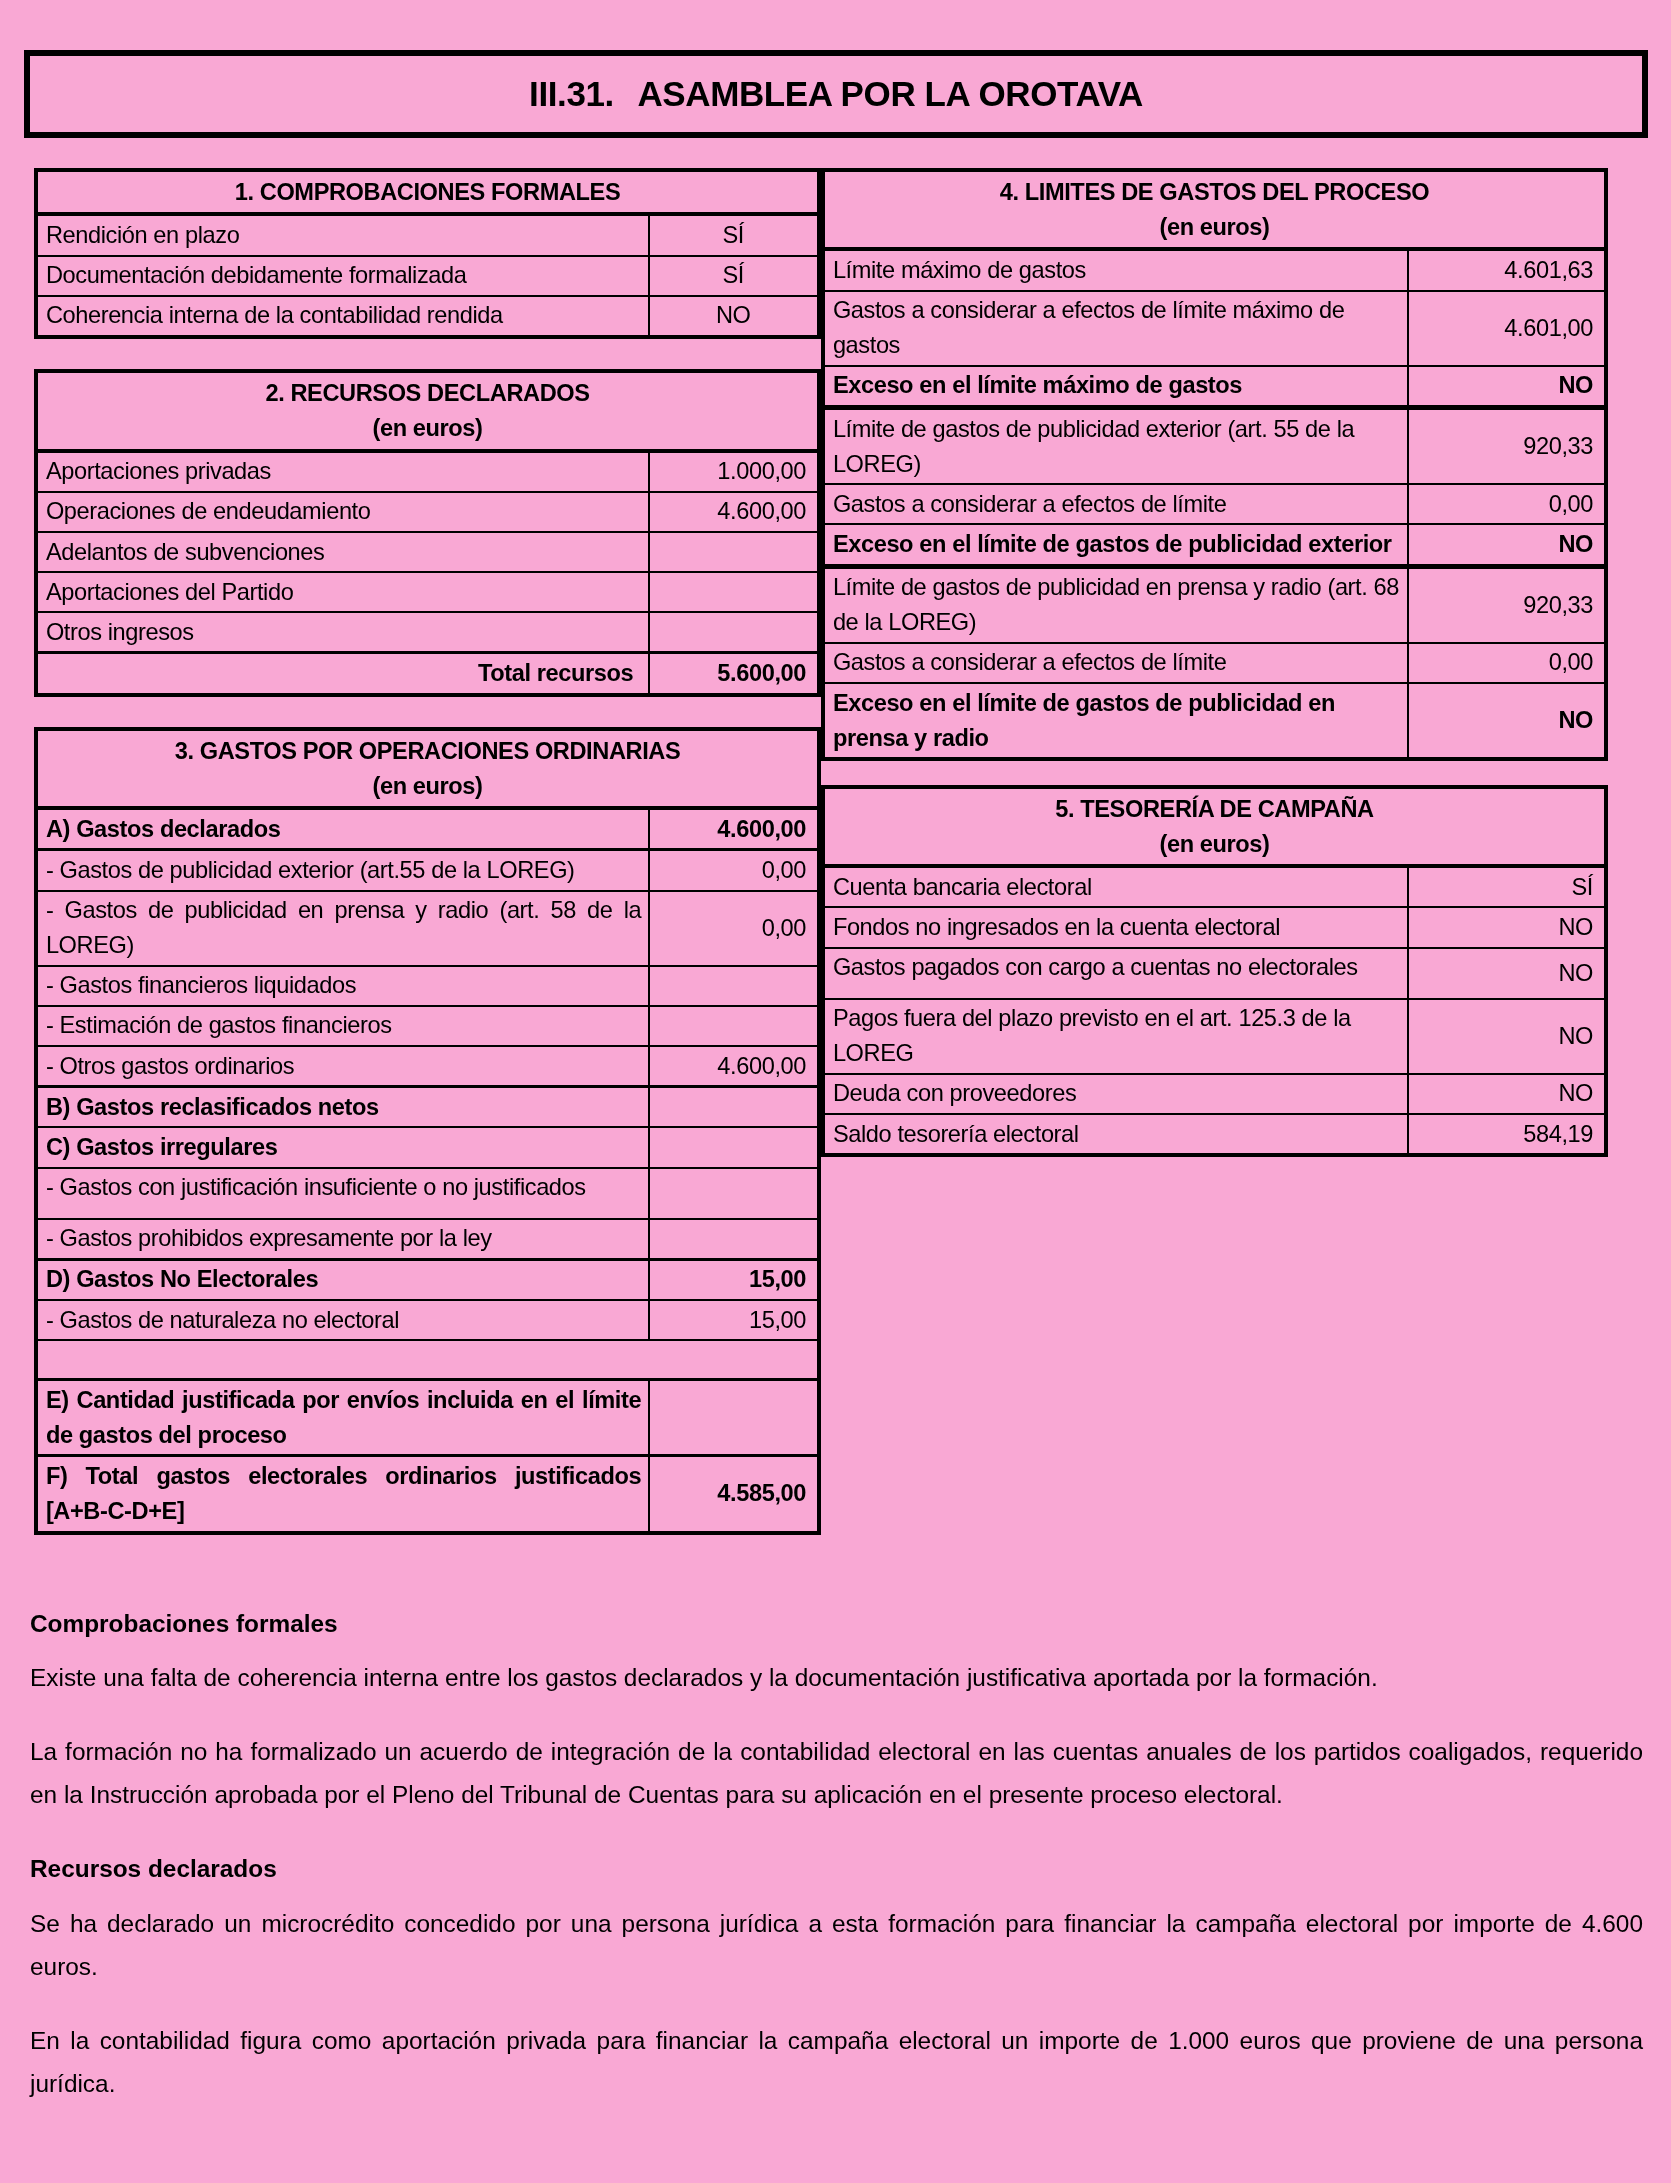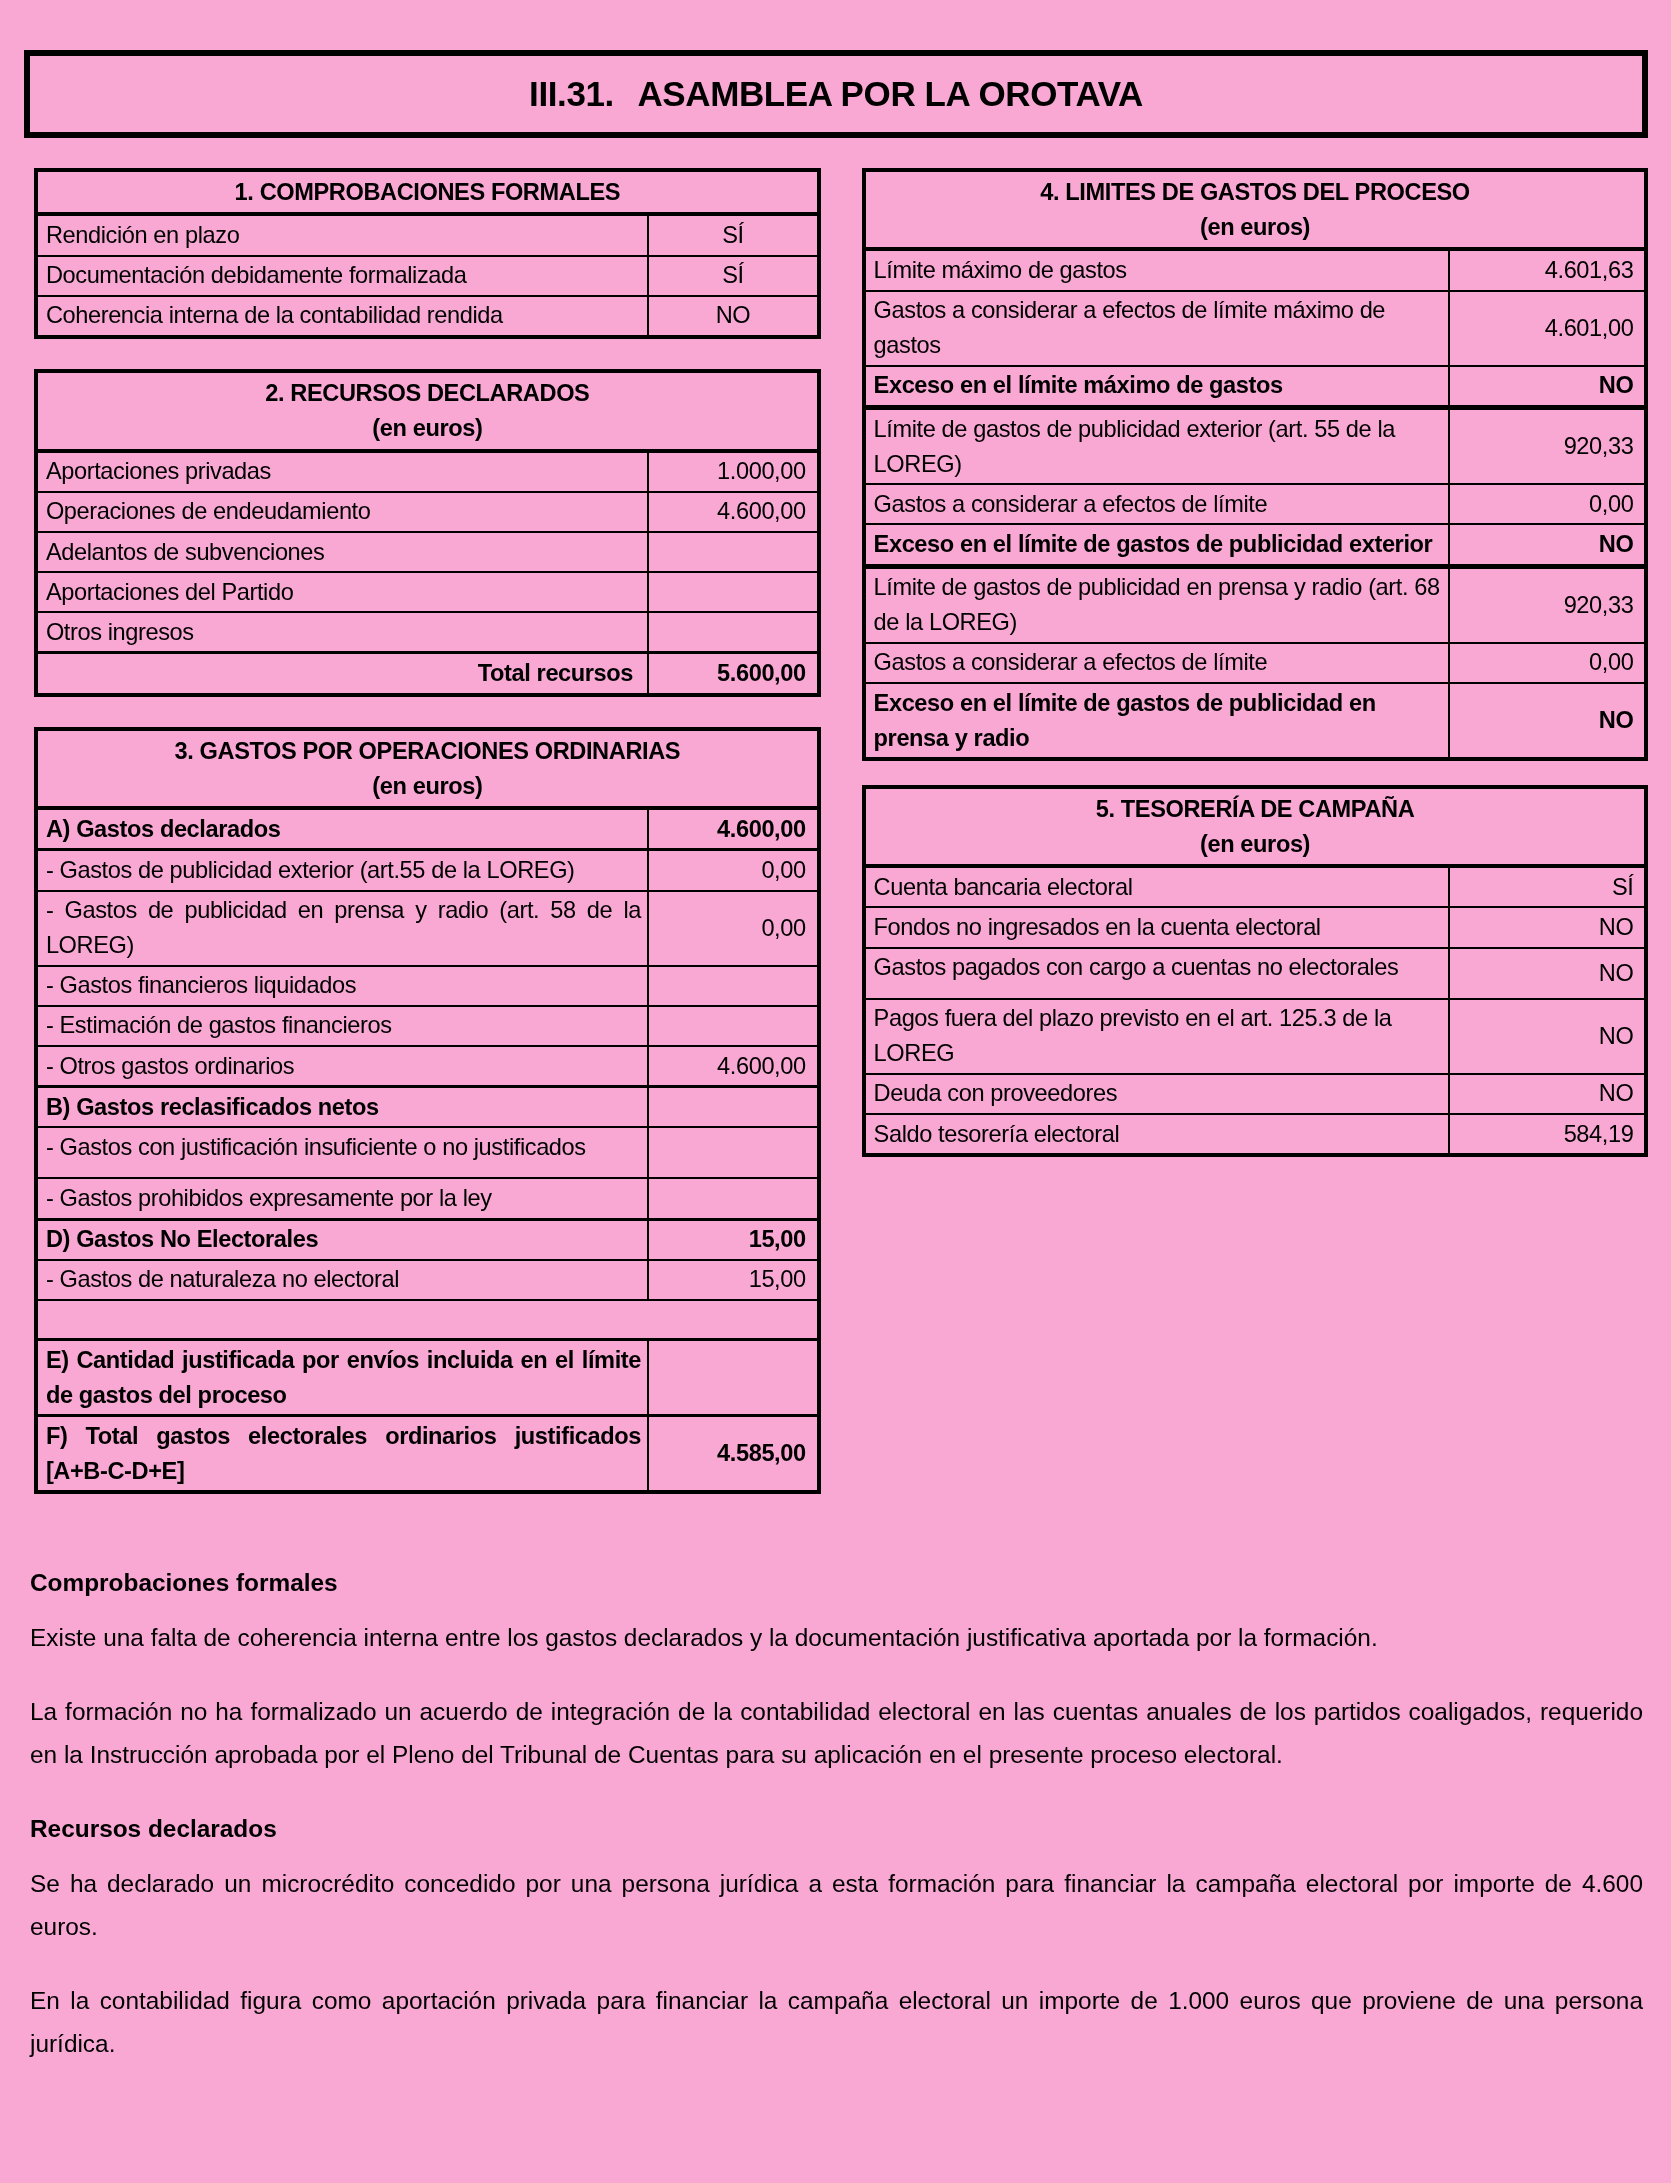--- a/index.html
+++ b/index.html
@@ -21,21 +21,20 @@
     height:76px;
     display:flex;align-items:center;justify-content:center;
     font-weight:bold;font-size:35px;
     letter-spacing:-0.4px;
   }
   .title-box .num{margin-right:23.6px;}
   
   .tables-area{
     display:flex;
     margin:30px 23.6px 0 34px;
-    gap:41px;
     align-items:flex-start;
   }
   .col{width:787px;display:flex;flex-direction:column;}
   .tbl{
     border:4.7px solid #000;
     margin-bottom:30px;
     box-sizing:border-box;
     width:100%;
     letter-spacing:-0.4px;
   }
@@ -204,20 +203,26 @@
               <span>- Otros gastos ordinarios</span>
             </div>
           <div class="val">4.600,00</div>
         </div>
         <div class="row thick">
           <div class="lbl b">
               <span>B) Gastos reclasificados netos</span>
             </div>
           <div class="val"></div>
         </div>
+        <div class="row">
+          <div class="lbl b">
+              <span>C) Gastos irregulares</span>
+            </div>
+          <div class="val"></div>
+        </div>
         <div class="row cliprow">
           <div class="lbl jus">
               <span>- Gastos con justificación insuficiente o no justificados</span>
             </div>
           <div class="val"></div>
         </div>
         <div class="row">
           <div class="lbl">
               <span>- Gastos prohibidos expresamente por la ley</span>
             </div>

